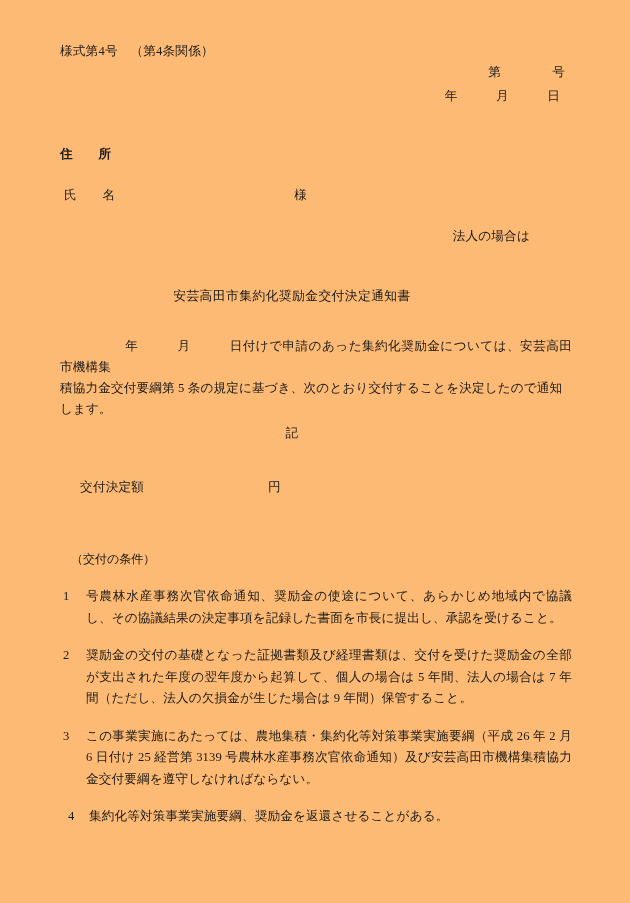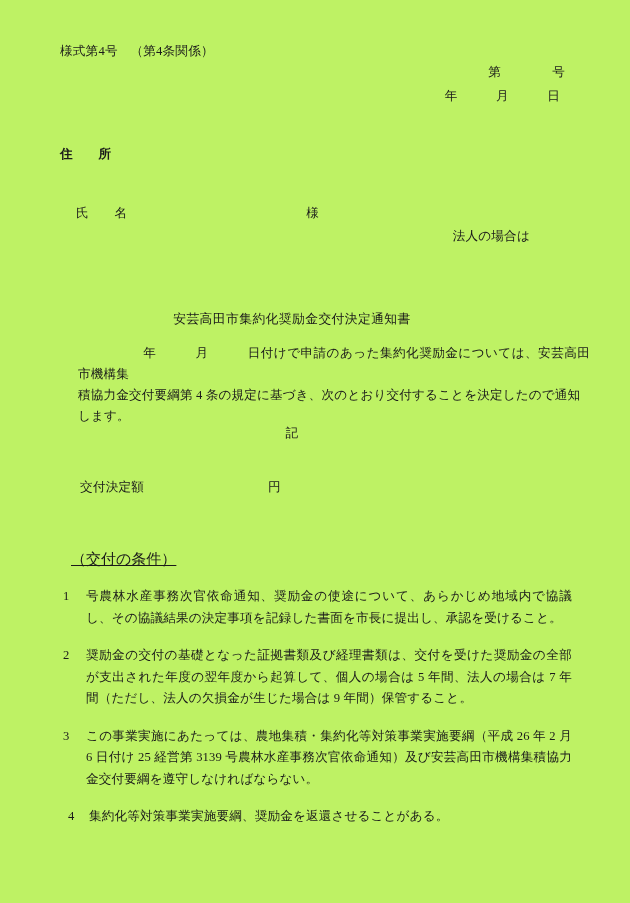--- a/index.html
+++ b/index.html
@@ -9,21 +9,21 @@
   }
   body {
     font-family: "Liberation Serif", "DejaVu Serif", serif;
     color: #1a1a1a;
     -webkit-font-smoothing: antialiased;
   }
   .page {
     position: relative;
     width: 630px;
     height: 903px;
-    background: #bef264;
+    background: #fdba74;
     overflow: hidden;
     box-sizing: border-box;
   }
   .sheet {
     position: absolute;
     left: 60px;
     top: 0;
     width: 512px;
     height: 903px;
   }
@@ -70,23 +70,22 @@
 
   
   .addr-label {
     position: absolute;
     left: 0;
     top: 148px;
     font-weight: bold;
   }
   .name-label {
     position: absolute;
-    left: 16px;
+    left: 4px;
     top: 189px;
-    margin-top: 18px;
   }
   .issuer {
     position: absolute;
     left: 0;
     top: 230px;
     width: 512px;
     text-align: right;
     padding-right: 42px;
     box-sizing: border-box;
   }
@@ -95,30 +94,28 @@
   .doc-title {
     position: absolute;
     left: 0;
     top: 288px;
     width: 512px;
     text-align: center;
     font-size: 12.8px;
     letter-spacing: 0.4px;
     padding-right: 48px;
     box-sizing: border-box;
-    margin-top: 23px;
   }
 
   
   .intro {
     position: absolute;
     left: 0;
-    top: 343px;
-    width: 512px;
-    margin-left: 18px;
+    top: 336px;
+    width: 512px;
   }
   .intro .l1 { text-indent: 0; }
 
   
   .ki {
     position: absolute;
     left: 0;
     top: 427px;
     width: 512px;
     text-align: center;
@@ -137,24 +134,23 @@
   .amount-unit  { display: inline-block; margin-left: 124px; }
 
   
   .conditions {
     position: absolute;
     left: 0;
     top: 549px;
     width: 512px;
   }
   .cond-head {
-    font-size: 15px;
+    font-size: 12px;
     line-height: 21px;
     padding-left: 11px;
-    text-decoration: underline;
   }
   .cond-item {
     position: relative;
     font-size: 12.6px;
     line-height: 21.5px;
     letter-spacing: 0.15px;
     margin-top: 16px;
     padding-left: 26px;
     text-align: justify;
     text-justify: inter-ideograph;
@@ -182,21 +178,21 @@
     <div class="line addr-label">住　　所</div>
 
     <div class="line name-label">氏　　名　　　　　　　　　　　　　　様</div>
 
     <div class="line issuer">法人の場合は</div>
 
     <div class="doc-title">安芸高田市集約化奨励金交付決定通知書</div>
 
     <div class="intro">
       <div class="body-text l1">　　　　　年　　　月　　　日付けで申請のあった集約化奨励金については、安芸高田市機構集</div>
-      <div class="body-text">積協力金交付要綱第 4 条の規定に基づき、次のとおり交付することを決定したので通知</div>
+      <div class="body-text">積協力金交付要綱第 5 条の規定に基づき、次のとおり交付することを決定したので通知</div>
       <div class="body-text">します。</div>
     </div>
 
     <div class="line ki">記</div>
 
     <div class="line amount-row">
       <span class="amount-label">交付決定額</span><span class="amount-unit">円</span>
     </div>
 
     <div class="conditions">

